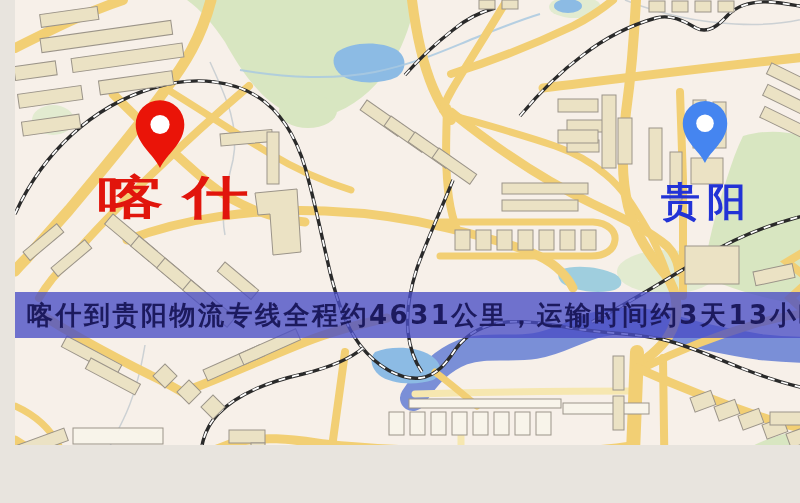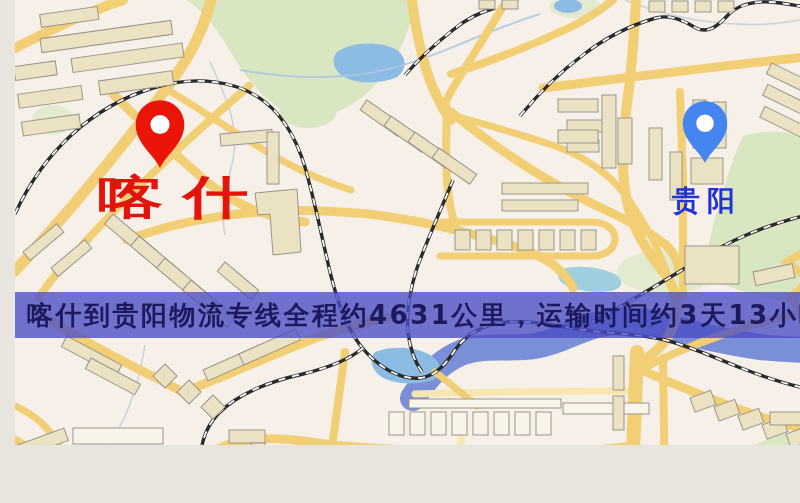--- a/index.html
+++ b/index.html
@@ -24,21 +24,21 @@
   .rail-w{fill:none;stroke:#ffffff;stroke-width:1.8;stroke-dasharray:7 7;}
   .bldg{fill:#ebe2c4;stroke:#9b9489;stroke-width:1;}
   .bldg-w{fill:#f8f4ea;stroke:#9b9489;stroke-width:1;}
   .pin-hole{fill:#ffffff;}
   
   .city-label{
     position:absolute;transform:translate(-50%,-50%);
     font-weight:bold;white-space:nowrap;line-height:1;z-index:3;
   }
   .city-label.origin{font-size:46px;letter-spacing:14px;transform:translate(-50%,-50%) scaleX(1.42);}
-  .city-label.destination{font-size:28px;letter-spacing:7px;}
+  .city-label.destination{font-size:39px;letter-spacing:7px;}
   
   .banner{
     position:absolute;left:0;top:292px;width:800px;height:46px;
     display:flex;align-items:center;z-index:2;
   }
   .banner .banner-text{
     font-size:26px;font-weight:600;letter-spacing:2.5px;
     padding-left:12px;white-space:nowrap;
   }
 </style>

